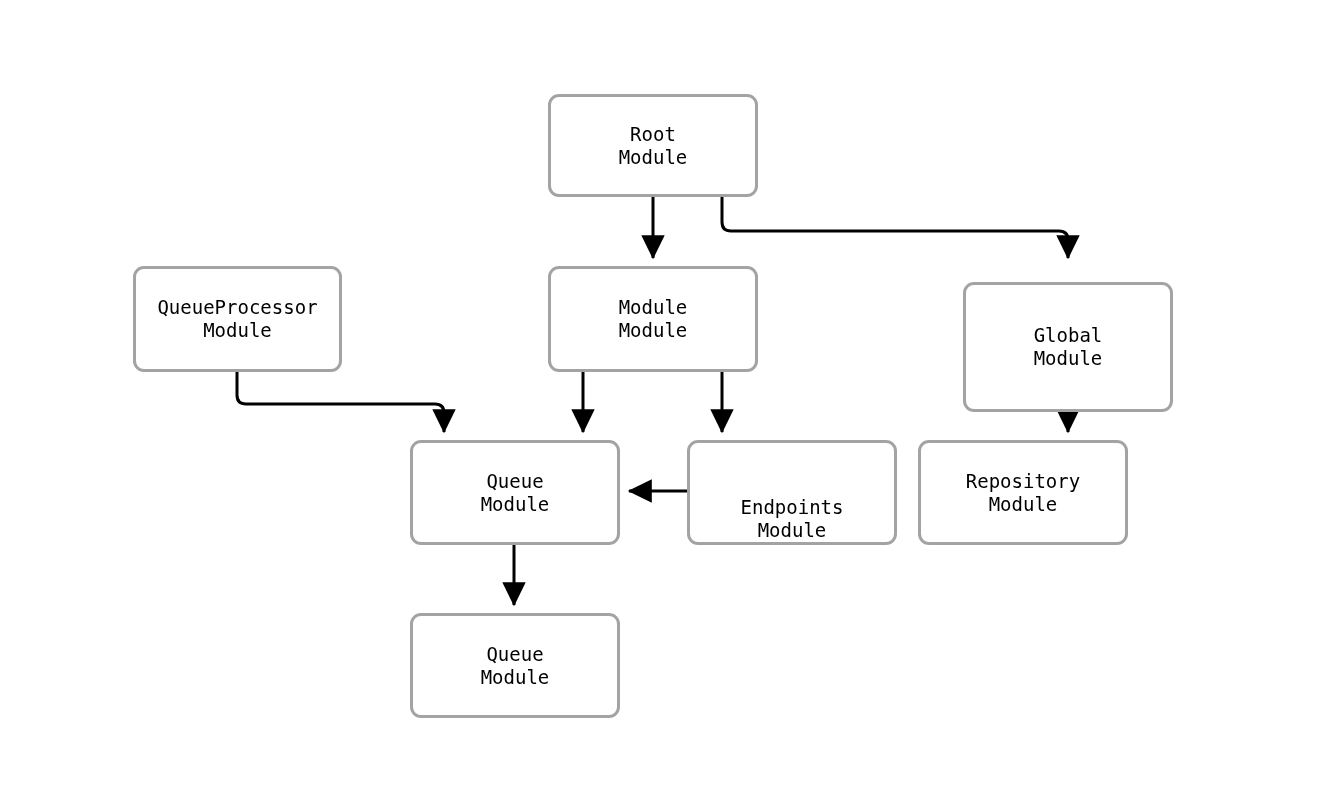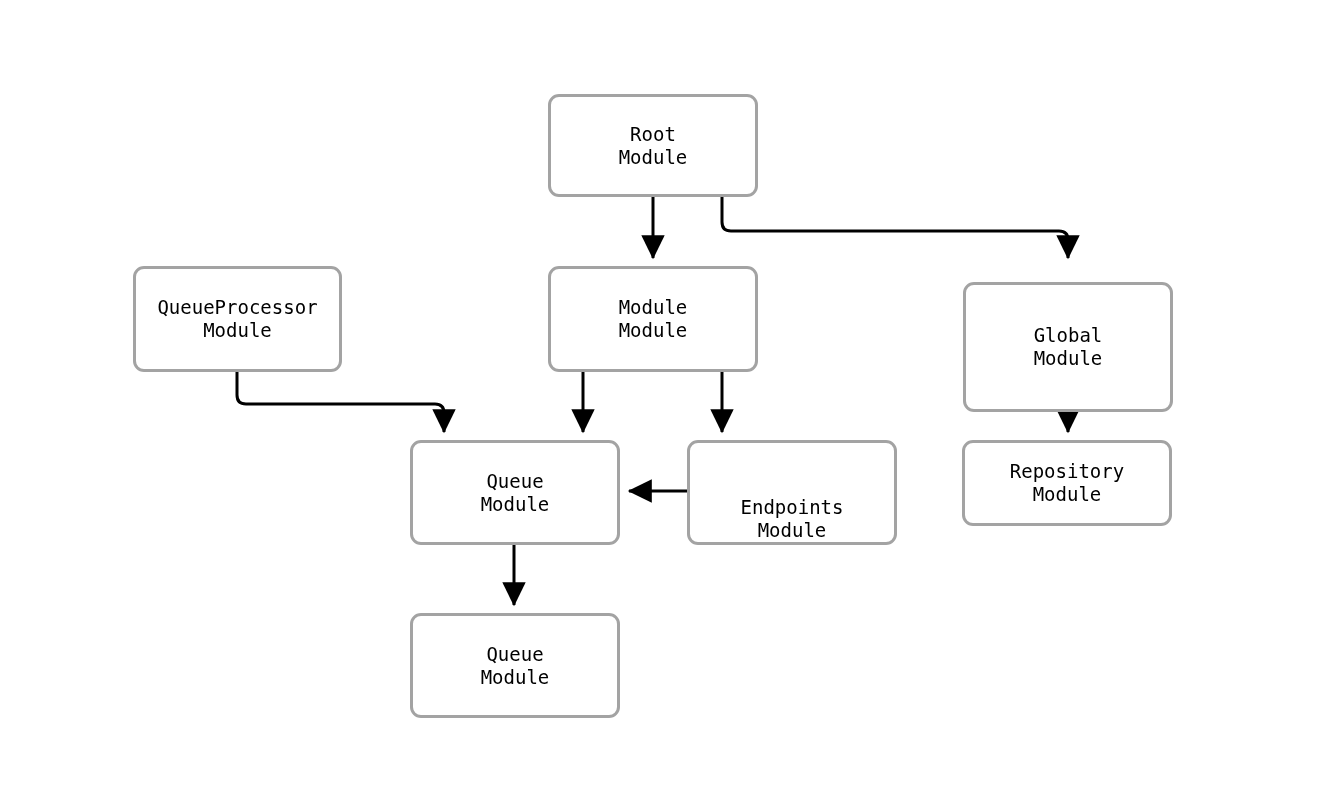--- a/index.html
+++ b/index.html
@@ -100,21 +100,21 @@
   <div class="node" style="left:410px; top:440px; width:210px; height:105px;">
     <span class="node-line">Queue</span>
     <span class="node-line">Module</span>
   </div>
 
   <div class="node" style="left:687px; top:440px; width:210px; height:105px;justify-content:flex-end;">
     <span class="node-line">Endpoints</span>
     <span class="node-line">Module</span>
   </div>
 
-  <div class="node" style="left:962px; top:440px; width:210px; height:86px;">
+  <div class="node" style="left:918px; top:440px; width:210px; height:105px;">
     <span class="node-line">Repository</span>
     <span class="node-line">Module</span>
   </div>
 
   <div class="node" style="left:410px; top:613px; width:210px; height:105px;">
     <span class="node-line">Queue</span>
     <span class="node-line">Module</span>
   </div>
 
 </div>

